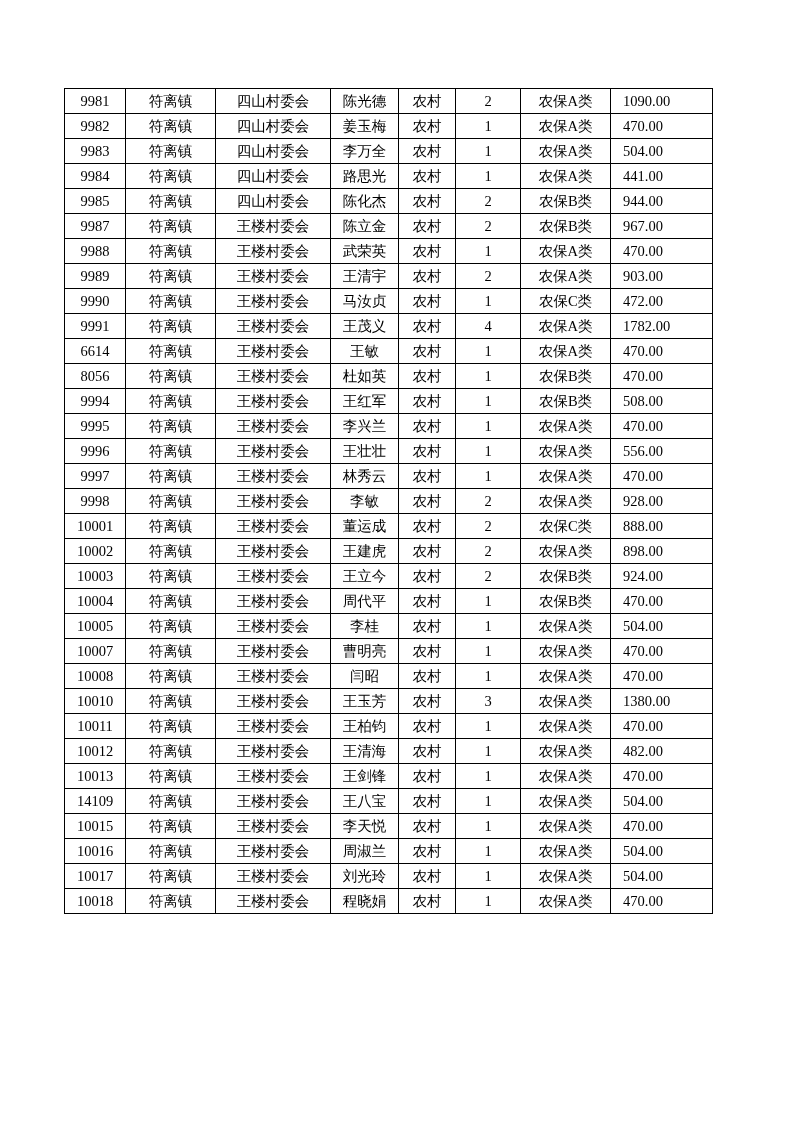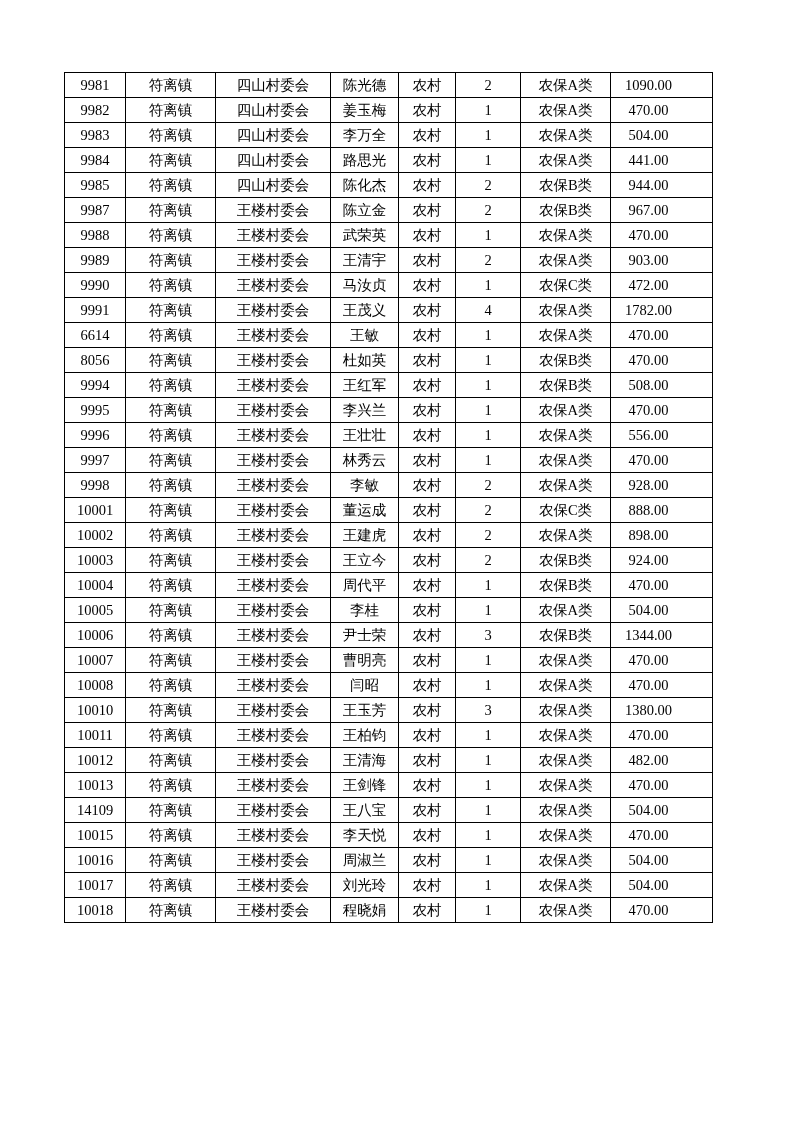--- a/index.html
+++ b/index.html
@@ -10,21 +10,21 @@
     width: 793px;
     height: 1122px;
     background: #ffffff;
     position: relative;
     font-family: "Liberation Serif", "DejaVu Serif", serif;
     color: #000;
   }
   table.sheet {
     position: absolute;
     left: 64px;
-    top: 72px;
+    top: 88px;
     border-collapse: collapse;
     table-layout: fixed;
     width: 648px;
   }
   table.sheet td {
     border: 1px solid #000;
     height: 24px;
     padding: 0;
     text-align: center;
     vertical-align: middle;
@@ -35,22 +35,23 @@
   }
   col.c-n        { width: 61px; }
   col.c-town     { width: 90px; }
   col.c-village  { width: 115px; }
   col.c-name     { width: 68px; }
   col.c-residence{ width: 57px; }
   col.c-persons  { width: 65px; }
   col.c-category { width: 90px; }
   col.c-amount   { width: 102px; }
   table.sheet td[data-name="cell-amount"] {
-    text-align: center;
+    text-align: left;
     padding-right: 26px;
+    padding-left: 12px;
   }
 </style>
 </head>
 <body>
 
 <table class="sheet" data-name="benefits-table">
   <colgroup>
     <col class="c-n">
     <col class="c-town">
     <col class="c-village">
@@ -275,30 +276,20 @@
         <td data-name="cell-n">10005</td>
         <td data-name="cell-town">符离镇</td>
         <td data-name="cell-village">王楼村委会</td>
         <td data-name="cell-name">李桂</td>
         <td data-name="cell-residence">农村</td>
         <td data-name="cell-persons">1</td>
         <td data-name="cell-category">农保A类</td>
         <td data-name="cell-amount">504.00</td>
       </tr>
       <tr data-name="table-row">
-        <td data-name="cell-n">10006</td>
-        <td data-name="cell-town">符离镇</td>
-        <td data-name="cell-village">王楼村委会</td>
-        <td data-name="cell-name">尹士荣</td>
-        <td data-name="cell-residence">农村</td>
-        <td data-name="cell-persons">3</td>
-        <td data-name="cell-category">农保B类</td>
-        <td data-name="cell-amount">1344.00</td>
-      </tr>
-      <tr data-name="table-row">
         <td data-name="cell-n">10007</td>
         <td data-name="cell-town">符离镇</td>
         <td data-name="cell-village">王楼村委会</td>
         <td data-name="cell-name">曹明亮</td>
         <td data-name="cell-residence">农村</td>
         <td data-name="cell-persons">1</td>
         <td data-name="cell-category">农保A类</td>
         <td data-name="cell-amount">470.00</td>
       </tr>
       <tr data-name="table-row">

